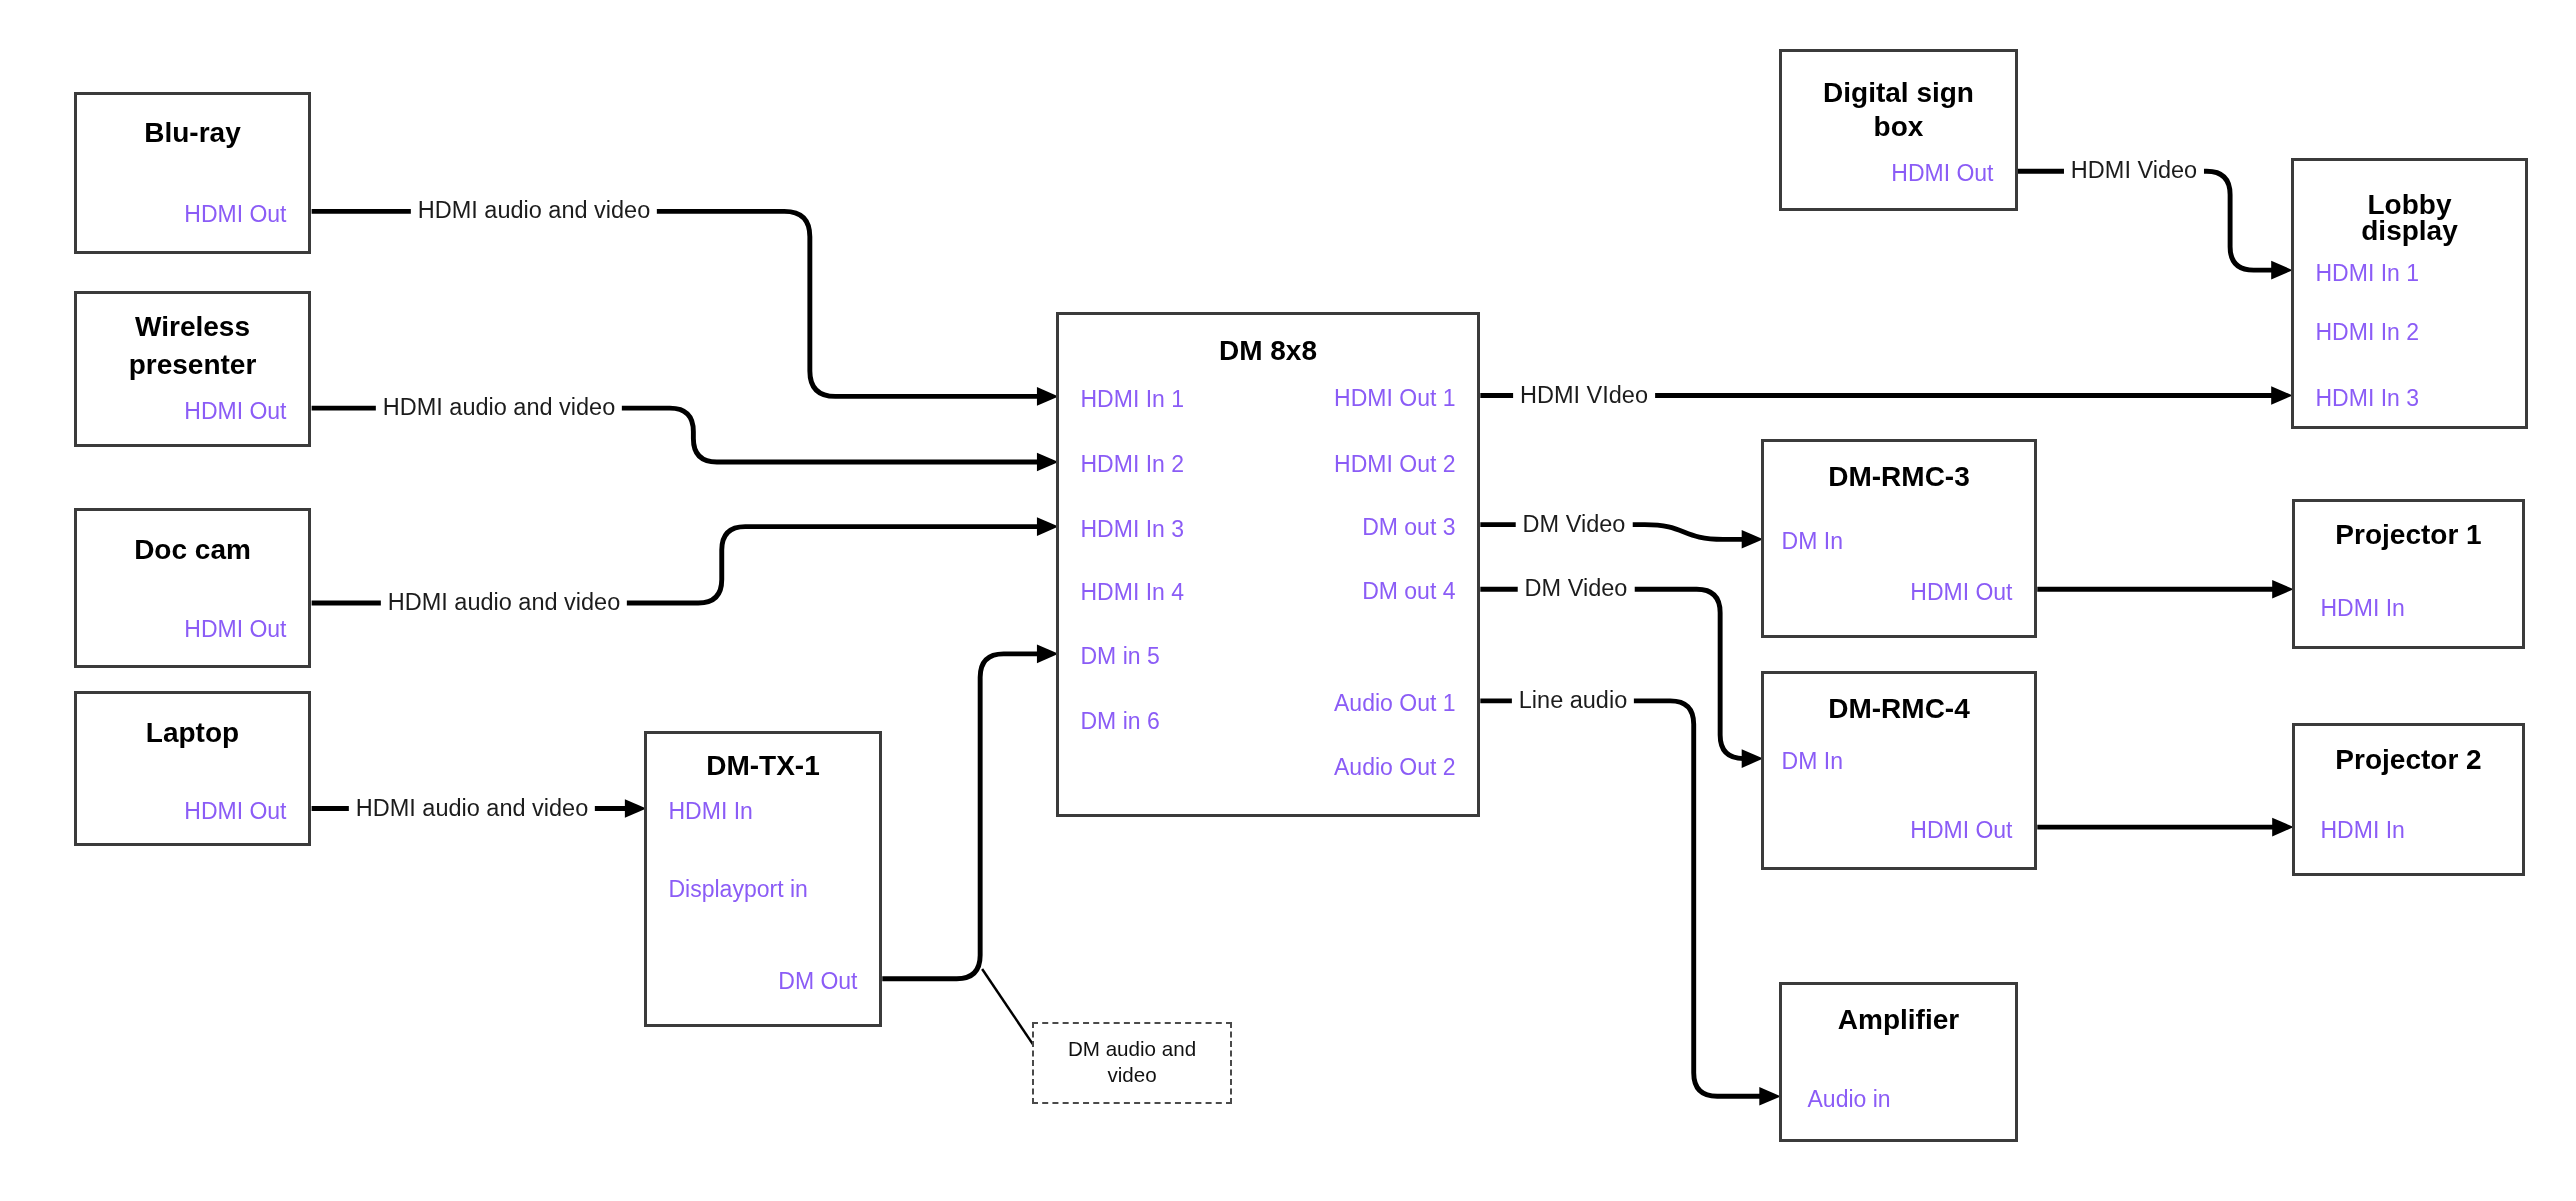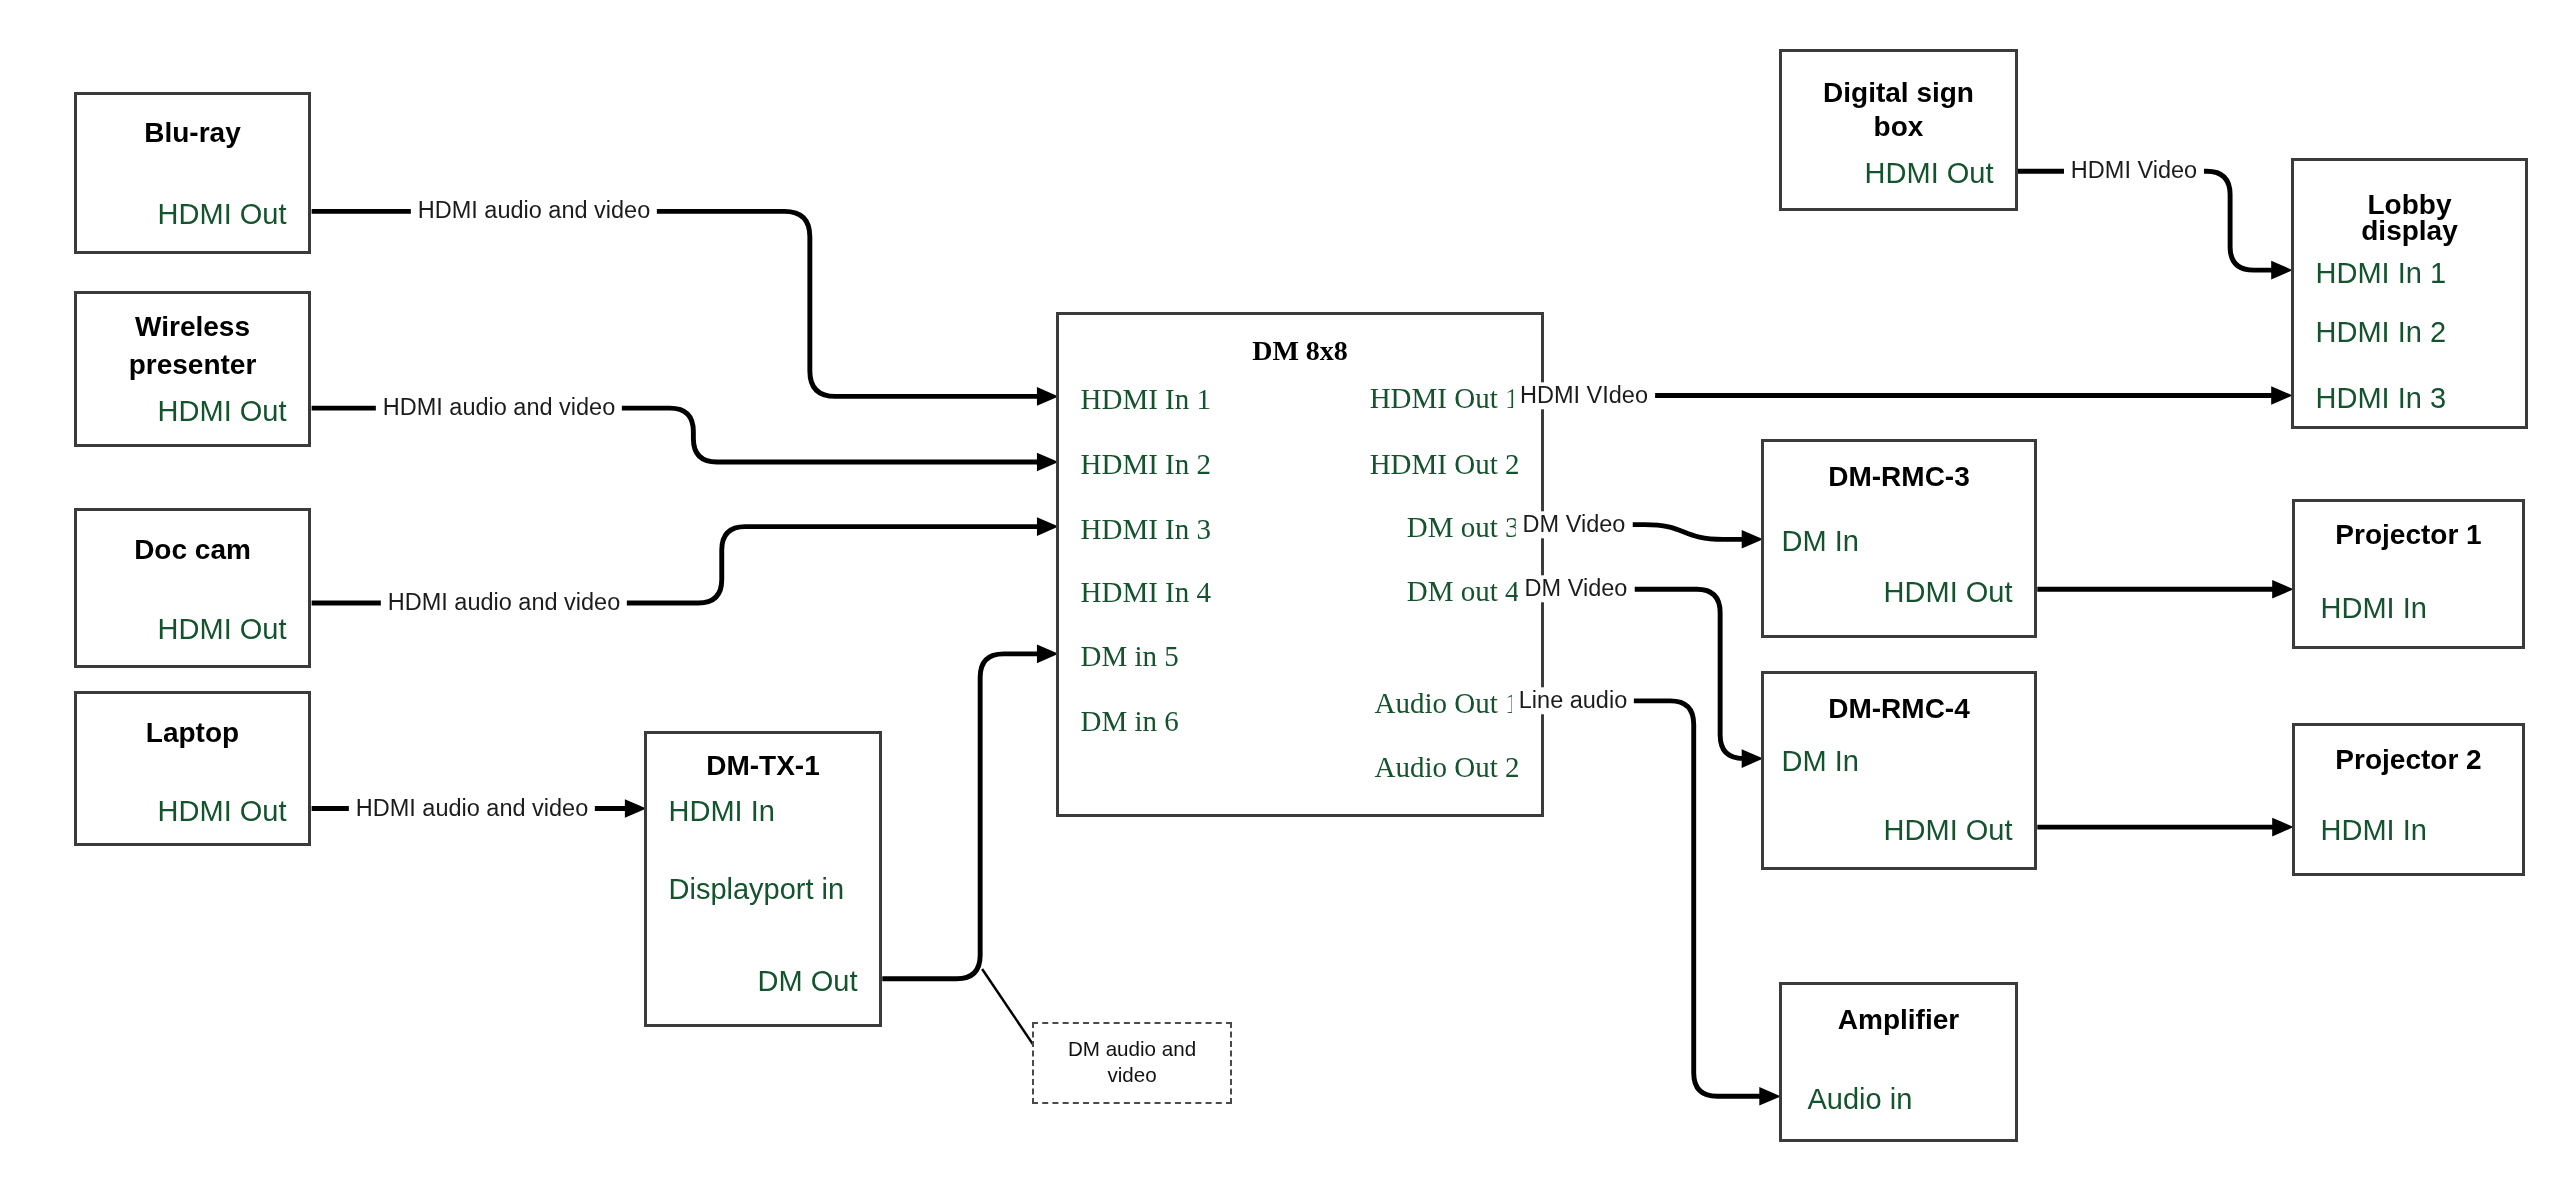--- a/index.html
+++ b/index.html
@@ -20,21 +20,21 @@
     padding-left:31px;
   }
   .node-title{
     position:absolute;left:0;width:100%;
     text-align:center;
     font-size:28px;font-weight:bold;color:#000000;
     line-height:37px;white-space:nowrap;
   }
   .port{
     position:absolute;
-    font-size:29px;color:#14532d;
+    font-size:23px;color:#8b5cf6;
     line-height:29px;white-space:nowrap;
   }
   .pl{left:21.5px;text-align:left;}
   .pr{right:21.5px;text-align:right;}
   .link-label{
     position:absolute;
     transform:translate(-50%,-50%);
     background:#ffffff;
     font-size:23.5px;color:#1c1c1c;
     line-height:27.4px;padding:0 6.9px;white-space:nowrap;
@@ -111,21 +111,21 @@
     <div class="port pr" style="top:103px;">HDMI Out</div>
   </div>
 
   <div class="node" style="left:644px;top:731px;width:238px;height:296px;">
     <div class="node-title" style="top:12.7px;">DM-TX-1</div>
     <div class="port pl" style="top:63px;">HDMI In</div>
     <div class="port pl" style="top:141px;">Displayport in</div>
     <div class="port pr" style="top:233px;">DM Out</div>
   </div>
 
-  <div class="node" style="left:1056px;top:312px;width:488px;height:505px;font-family:Liberation Serif, serif;">
+  <div class="node" style="left:1056px;top:312px;width:424px;height:505px;">
     <div class="node-title" style="top:16.6px;">DM 8x8</div>
     <div class="port pl" style="top:70px;">HDMI In 1</div>
     <div class="port pl" style="top:135px;">HDMI In 2</div>
     <div class="port pl" style="top:200px;">HDMI In 3</div>
     <div class="port pl" style="top:263px;">HDMI In 4</div>
     <div class="port pl" style="top:327px;">DM in 5</div>
     <div class="port pl" style="top:392px;">DM in 6</div>
     <div class="port pr" style="top:69px;">HDMI Out 1</div>
     <div class="port pr" style="top:135px;">HDMI Out 2</div>
     <div class="port pr" style="top:198px;">DM out 3</div>

